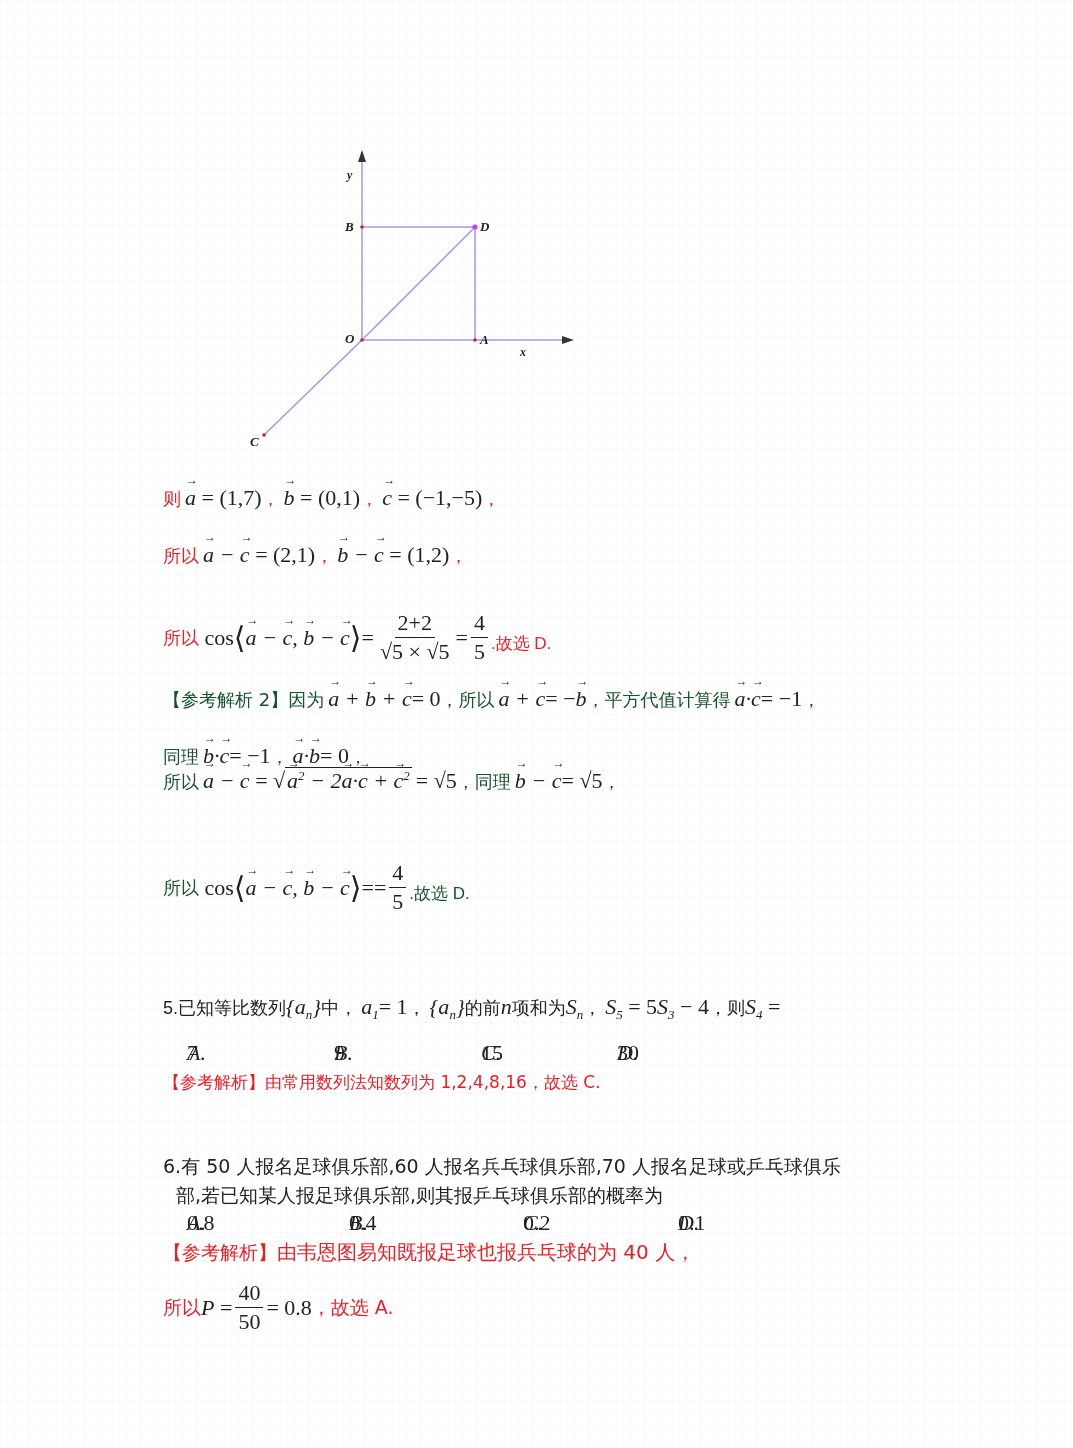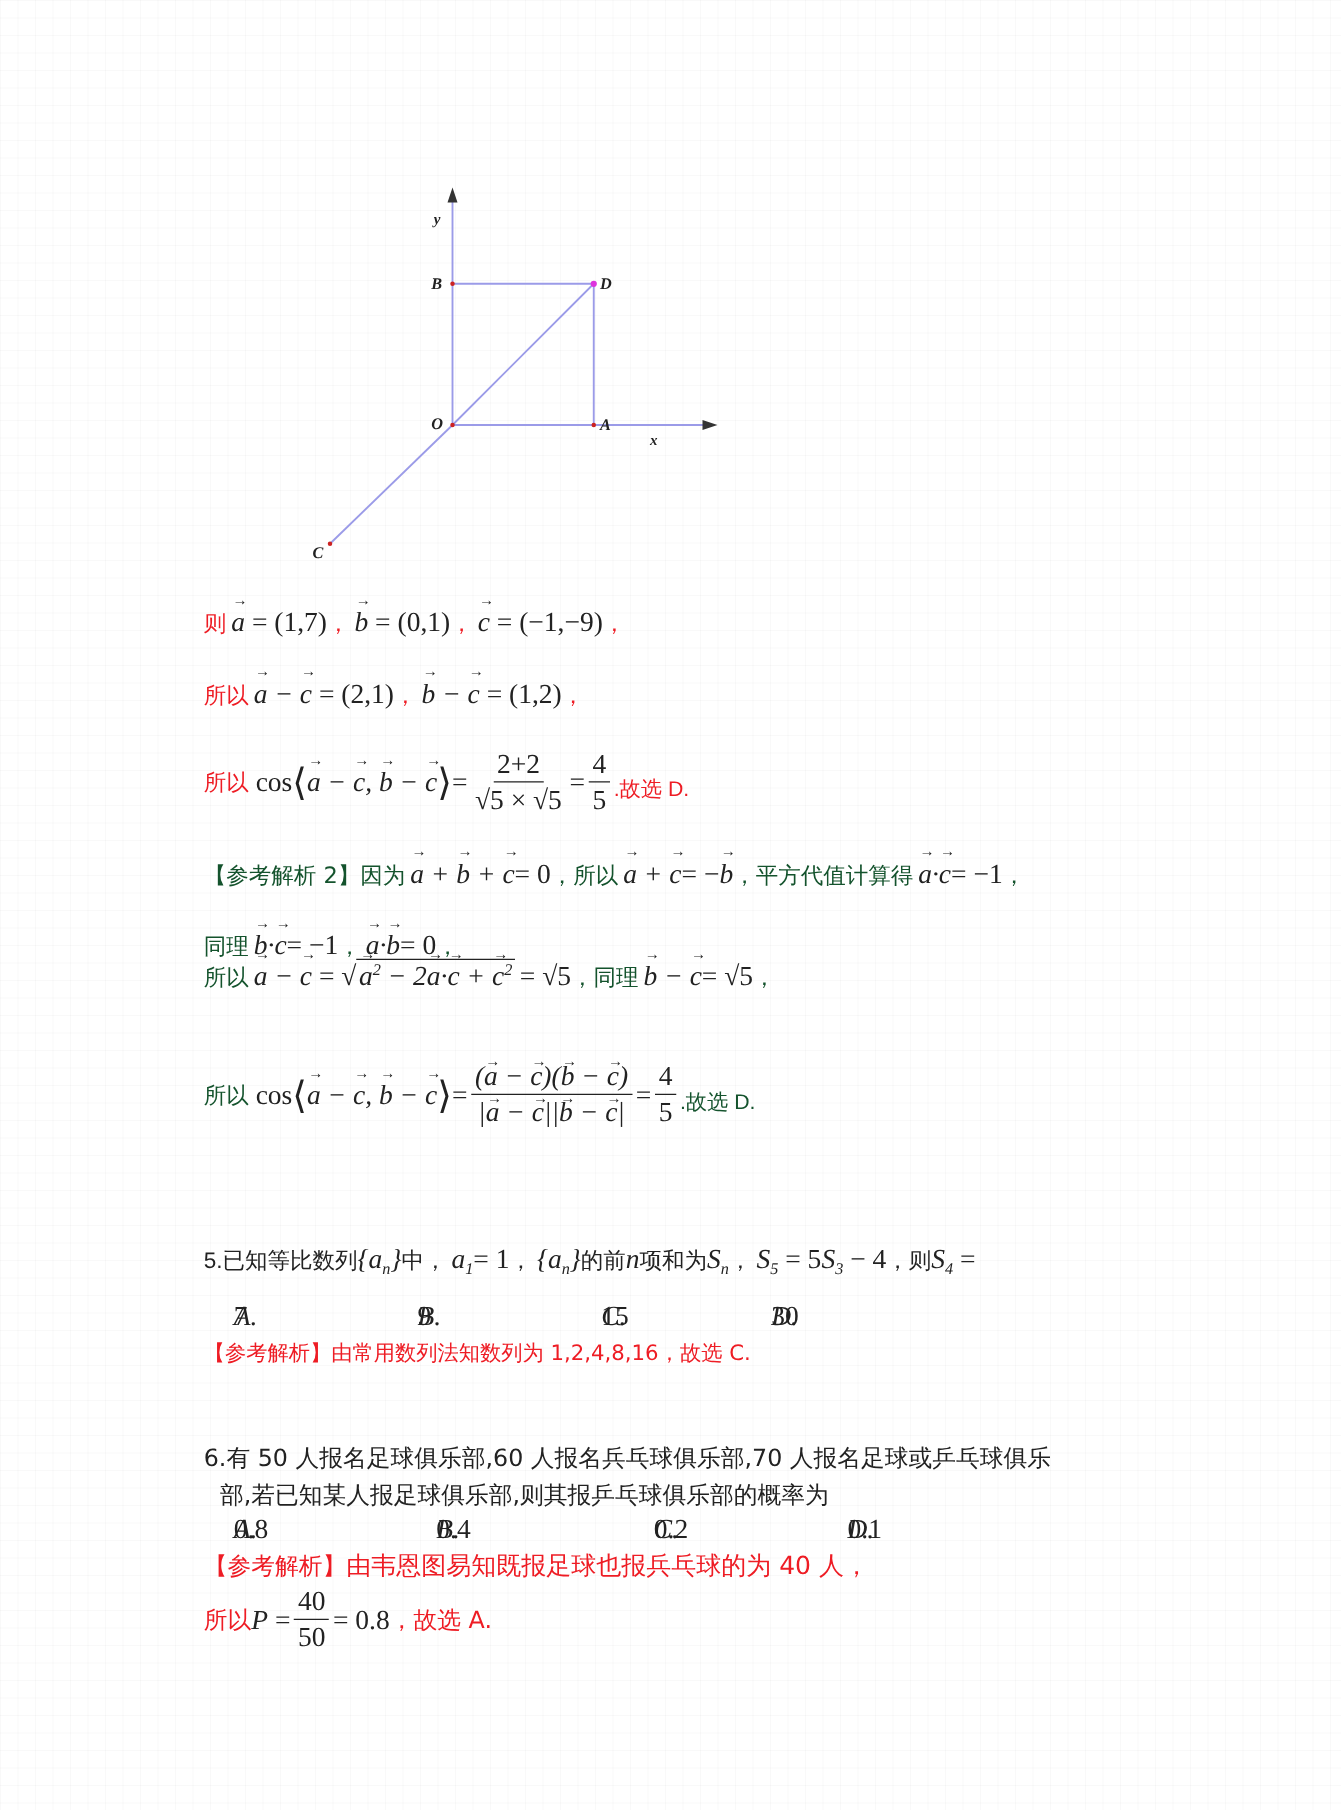--- a/index.html
+++ b/index.html
@@ -16,21 +16,21 @@
   .abs{position:absolute;white-space:nowrap;}
   .red{color:#ee1c24;}
   .blue{color:#14532d;}
   .blk{color:#222;}
   .math{font-family:"Liberation Serif",serif;font-style:italic;color:#222;font-size:22px;}
   .mrm{font-family:"Liberation Serif",serif;color:#222;font-size:22px;}
   .cn{font-family:"DejaVu Sans",sans-serif;font-size:18px;}
   .sans{font-family:"Liberation Sans",sans-serif;margin-top:12px;}
   .vec{position:relative;display:inline-block;}
   .vec::before{content:"\2192";position:absolute;top:-12px;left:1px;font-size:12px;font-style:normal;}
-  .frac{display:inline-flex;flex-direction:column;align-items:center;vertical-align:middle;margin:0 3px;}
+  .frac{display:inline-flex;flex-direction:column;align-items:center;vertical-align:middle;margin:12px 3px;}
   .frac .num{border-bottom:1.5px solid #222;padding:0 3px 1px;line-height:26px;}
   .frac .den{padding:1px 3px 0;line-height:26px;text-align:right;}
   .sqrt{display:inline-block;}
   .sqrt .rad{border-top:1.5px solid #222;padding:0 2px;}
   .angle{font-size:30px;font-style:normal;vertical-align:-3px;}
   .opts span{position:absolute;}
   sub{font-size:13px;}
   sup{font-size:13px;}
 </style>
 </head>
@@ -60,21 +60,21 @@
 <span class="abs math" style="left:345px;top:219px;font-size:13px;font-weight:bold;">B</span>
 <span class="abs math" style="left:480px;top:219px;font-size:13px;font-weight:bold;">D</span>
 <span class="abs math" style="left:345px;top:331px;font-size:13px;font-weight:bold;">O</span>
 <span class="abs math" style="left:480px;top:332px;font-size:13px;font-weight:bold;">A</span>
 <span class="abs math" style="left:250px;top:434px;font-size:13px;font-weight:bold;">C</span>
 
 <div class="abs" style="left:163px;top:485px;">
   <span class="cn red">则</span>
   <span class="math"><span class="vec">a</span></span><span class="mrm"> = </span><span class="mrm">(1,7)</span><span class="cn red">，</span>
   <span class="math"><span class="vec">b</span></span><span class="mrm"> = </span><span class="mrm">(0,1)</span><span class="cn red">，</span>
-  <span class="math"><span class="vec">c</span></span><span class="mrm"> = </span><span class="mrm">(−1,−9)</span><span class="cn red">，</span>
+  <span class="math"><span class="vec">c</span></span><span class="mrm"> = </span><span class="mrm">(−1,−5)</span><span class="cn red">，</span>
 </div>
 
 <div class="abs" style="left:163px;top:542px;">
   <span class="cn red">所以</span>
   <span class="math"><span class="vec">a</span> − <span class="vec">c</span></span><span class="mrm"> = </span><span class="mrm">(2,1)</span><span class="cn red">，</span>
   <span class="math"><span class="vec">b</span> − <span class="vec">c</span></span><span class="mrm"> = </span><span class="mrm">(1,2)</span><span class="cn red">，</span>
 </div>
 
 <div class="abs" style="left:163px;top:598px;display:flex;align-items:center;">
   <span class="cn red">所以</span>
@@ -115,24 +115,20 @@
   <span class="math"><span class="vec">b</span> − <span class="vec">c</span></span><span class="mrm">= √5</span><span class="cn blue">，</span>
 </div>
 
 <div class="abs" style="left:163px;top:848px;display:flex;align-items:center;">
   <span class="cn blue">所以</span>
   <span class="mrm">&nbsp;cos</span>
     <span class="mrm angle">⟨</span>
     <span class="math"><span class="vec">a</span> − <span class="vec">c</span>, <span class="vec">b</span> − <span class="vec">c</span></span>
     <span class="mrm angle">⟩</span>
     <span class="mrm"> = </span>
-  <span class="frac math">
-      <span class="num">(<span class="vec">a</span> − <span class="vec">c</span>)(<span class="vec">b</span> − <span class="vec">c</span>)</span>
-      <span class="den">|<span class="vec">a</span> − <span class="vec">c</span>||<span class="vec">b</span> − <span class="vec">c</span>|</span>
-    </span>
   <span class="mrm"> = </span>
   <span class="frac mrm">
       <span class="num">4</span>
       <span class="den">5</span>
     </span>
   <span class="sans blue" style="font-size:17px;">.故选 D.</span>
 </div>
 
 <div class="abs blk" style="left:163px;top:994px;">
   <span class="sans" style="font-size:18px;">5.</span><span class="cn">已知等比数列</span><span class="math">{a<sub>n</sub>}</span><span class="cn">中，</span>

